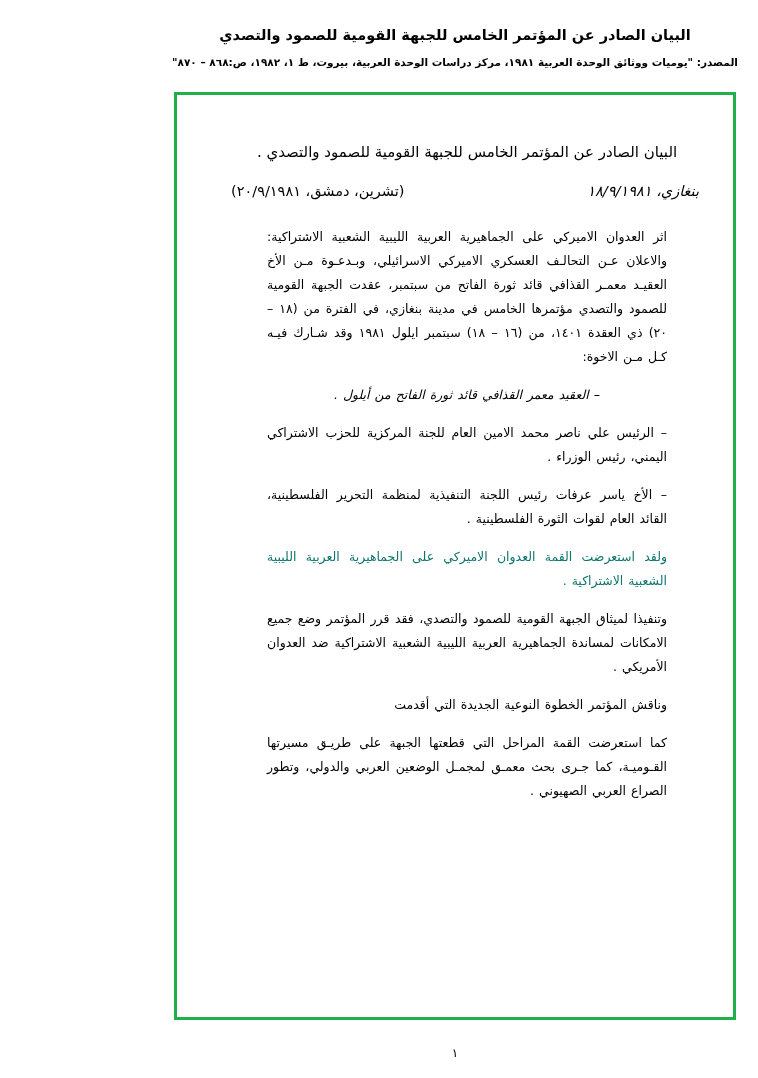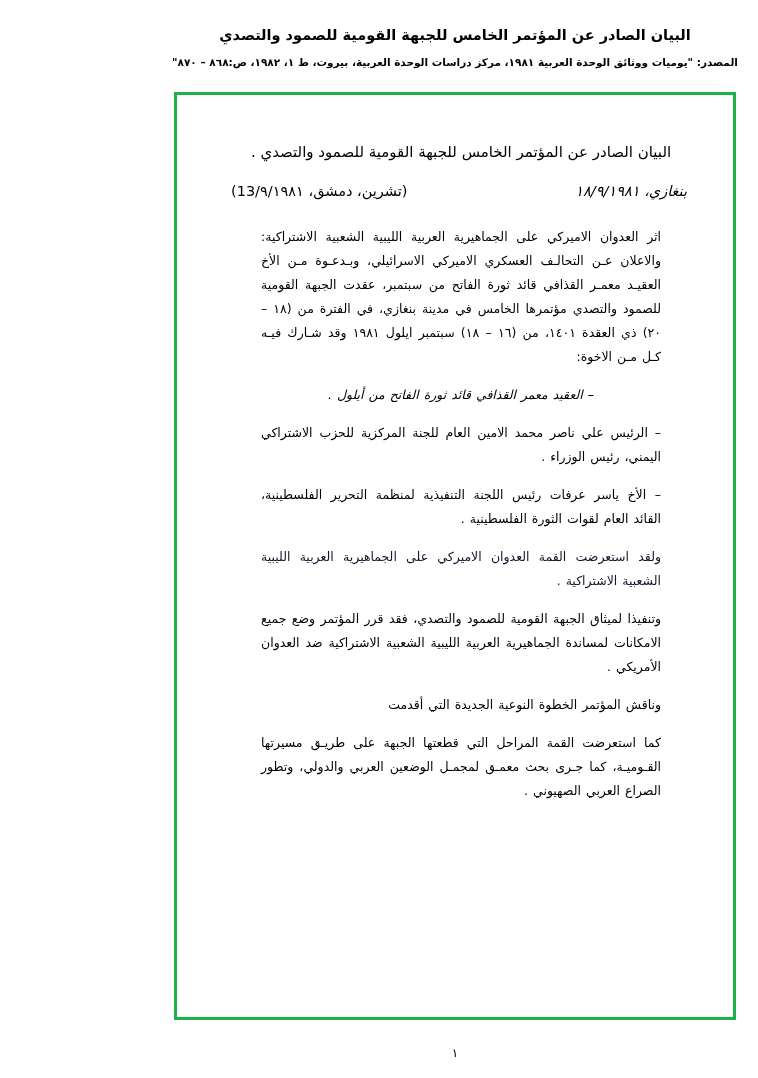--- a/index.html
+++ b/index.html
@@ -47,21 +47,21 @@
     bottom: 58px;
     border: 3px solid #20b04a;
     box-sizing: border-box;
   }
   .frame-inner {
     position: absolute;
     top: 0;
     right: 0;
     left: 0;
     bottom: 0;
-    padding: 30px 28px 10px 40px;
+    padding: 30px 16px 10px 40px;
     box-sizing: border-box;
     overflow: hidden;
   }
   .doc-title {
     text-align: center;
     font-size: 15px;
     direction: rtl;
     margin-top: 18px;
     margin-bottom: 6px;
     letter-spacing: 0.2px;
@@ -96,21 +96,21 @@
   }
   p.para.first {
     margin-top: 26px;
   }
   p.para.center-ish {
     text-align: center;
     text-align-last: center;
     font-style: italic;
   }
   p.para.faded {
-    color: #0f172a;
+    color: #0f766e;
   }
   .page-number {
     position: absolute;
     bottom: 18px;
     left: 0;
     right: 0;
     text-align: center;
     font-size: 12px;
   }
 </style>
@@ -124,21 +124,21 @@
     <div class="header-source">المصدر:  "يوميات ووثائق الوحدة العربية ١٩٨١، مركز دراسات الوحدة العربية، بيروت، ط ١، ١٩٨٢، ص:٨٦٨ – ٨٧٠"</div>
   </div>
 
   <div class="frame">
     <div class="frame-inner">
 
       <div class="doc-title">البيان الصادر عن المؤتمر الخامس للجبهة القومية للصمود والتصدي .</div>
 
       <div class="place-line">
         <span class="seg-right">بنغازي، ١٨/٩/١٩٨١</span>
-        <span class="seg-left">(تشرين، دمشق، 13/٩/١٩٨١)</span>
+        <span class="seg-left">(تشرين، دمشق، ٢٠/٩/١٩٨١)</span>
       </div>
 
       <div class="body-block">
         <p class="para first">اثر العدوان الاميركي على الجماهيرية العربية الليبية الشعبية الاشتراكية: والاعلان عـن التحالـف العسكري الاميركي الاسرائيلي، وبـدعـوة مـن الأخ العقيـد معمـر القذافي قائد ثورة الفاتح من سبتمبر، عقدت الجبهة القومية للصمود والتصدي مؤتمرها الخامس في مدينة بنغازي، في الفترة من (١٨ – ٢٠) ذي العقدة ١٤٠١، من (١٦ – ١٨) سبتمبر ايلول ١٩٨١ وقد شـارك فيـه كـل مـن الاخوة:</p>
         <p class="para center-ish">– العقيد معمر القذافي قائد ثورة الفاتح من أيلول .</p>
         <p class="para">– الرئيس علي ناصر محمد الامين العام للجنة المركزية للحزب الاشتراكي اليمني، رئيس الوزراء .</p>
         <p class="para">– الأخ ياسر عرفات رئيس اللجنة التنفيذية لمنظمة التحرير الفلسطينية، القائد العام لقوات الثورة الفلسطينية .</p>
         <p class="para faded">ولقد استعرضت القمة العدوان الاميركي على الجماهيرية العربية الليبية الشعبية الاشتراكية .</p>
         <p class="para">وتنفيذا لميثاق الجبهة القومية للصمود والتصدي، فقد قرر المؤتمر وضع جميع الامكانات لمساندة الجماهيرية العربية الليبية الشعبية الاشتراكية ضد العدوان الأمريكي .</p>
         <p class="para">وناقش المؤتمر الخطوة النوعية الجديدة التي أقدمت</p>

